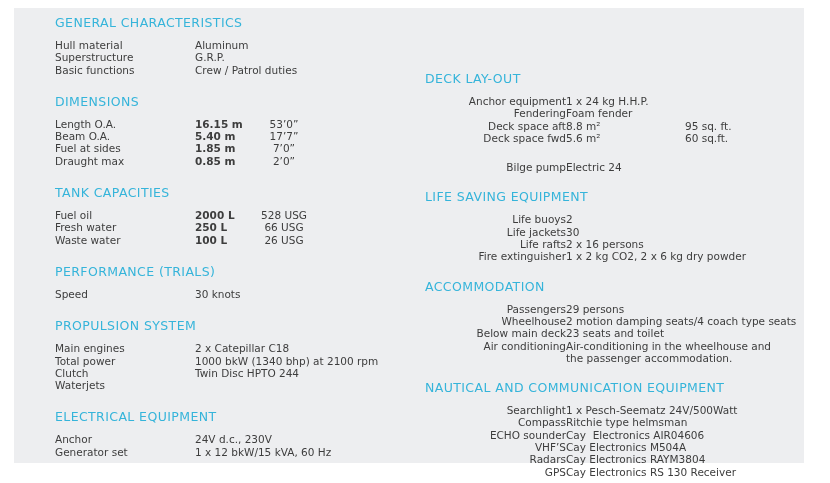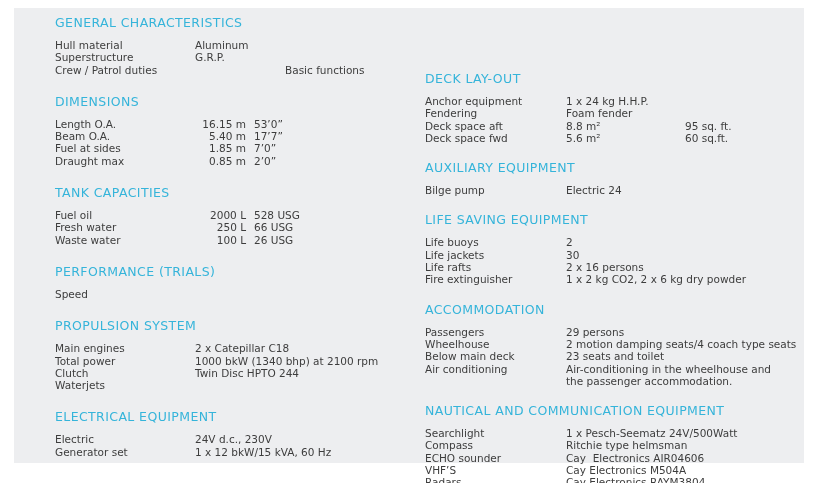--- a/index.html
+++ b/index.html
@@ -39,45 +39,45 @@
   }
   .row {
     display: flex;
     font-size: 10.5px;
     line-height: 12.3px;
     color: #3d3d3d;
   }
   .cell { white-space: pre-wrap; }
   .label { flex: none; }
   .col0 .label { width: 140px; }
-  .col1 .label { width: 141px; }
+  .col1 .label { width: 141px; text-align: right; }
   .v1 { flex: 1; min-width: 0; }
-  .col0 .row.has2 .v1 { flex: none; width: 51px; text-align: right; }
-  .col0 .row.has2 .v2 { flex: none; width: 76px; text-align: left; margin-left: 8px; }
+  .col0 .row.has2 .v1 { flex: none; width: 51px; text-align: left; font-weight: bold; }
+  .col0 .row.has2 .v2 { flex: none; width: 76px; text-align: center; }
   .col1 .row.has2 .v1 { flex: none; width: 119px; text-align: left; }
   .col1 .row.has2 .v2 { flex: 1; text-align: left; }
 </style>
 </head>
 <body>
 
 <div class="spec-panel">
   <div class="col col0">
       <div class="sec">
         <h2 class="sec-title">GENERAL CHARACTERISTICS</h2>
         <div class="row">
           <span class="cell label">Hull material</span>
           <span class="cell v1">Aluminum</span>
         </div>
         <div class="row">
           <span class="cell label">Superstructure</span>
           <span class="cell v1">G.R.P.</span>
         </div>
         <div class="row">
+          <span class="cell label">Basic functions</span>
           <span class="cell v1">Crew / Patrol duties</span>
-          <span class="cell label">Basic functions</span>
         </div>
       </div>
       <div class="sec">
         <h2 class="sec-title">DIMENSIONS</h2>
         <div class="row has2">
           <span class="cell label">Length O.A.</span>
           <span class="cell v1">16.15 m</span>
           <span class="cell v2">53’0”</span>
         </div>
         <div class="row has2">
@@ -111,20 +111,21 @@
         <div class="row has2">
           <span class="cell label">Waste water</span>
           <span class="cell v1">100 L</span>
           <span class="cell v2">26 USG</span>
         </div>
       </div>
       <div class="sec">
         <h2 class="sec-title">PERFORMANCE (TRIALS)</h2>
         <div class="row">
           <span class="cell label">Speed</span>
+          <span class="cell v1">30 knots</span>
         </div>
       </div>
       <div class="sec">
         <h2 class="sec-title">PROPULSION SYSTEM</h2>
         <div class="row">
           <span class="cell label">Main engines</span>
           <span class="cell v1">2 x Catepillar C18</span>
         </div>
         <div class="row">
           <span class="cell label">Total power</span>
@@ -134,21 +135,21 @@
           <span class="cell label">Clutch</span>
           <span class="cell v1">Twin Disc HPTO 244</span>
         </div>
         <div class="row">
           <span class="cell label">Waterjets</span>
         </div>
       </div>
       <div class="sec">
         <h2 class="sec-title">ELECTRICAL EQUIPMENT</h2>
         <div class="row">
-          <span class="cell label">Electric</span>
+          <span class="cell label">Anchor</span>
           <span class="cell v1">24V d.c., 230V</span>
         </div>
         <div class="row">
           <span class="cell label">Generator set</span>
           <span class="cell v1">1 x 12 bkW/15 kVA, 60 Hz</span>
         </div>
       </div>
     </div>
   <div class="col col1">
       <div class="sec">
@@ -166,21 +167,20 @@
           <span class="cell v1">8.8 m²</span>
           <span class="cell v2">95 sq. ft.</span>
         </div>
         <div class="row has2">
           <span class="cell label">Deck space fwd</span>
           <span class="cell v1">5.6 m²</span>
           <span class="cell v2">60 sq.ft.</span>
         </div>
       </div>
       <div class="sec">
-        <h2 class="sec-title">AUXILIARY EQUIPMENT</h2>
         <div class="row">
           <span class="cell label">Bilge pump</span>
           <span class="cell v1">Electric 24</span>
         </div>
       </div>
       <div class="sec">
         <h2 class="sec-title">LIFE SAVING EQUIPMENT</h2>
         <div class="row">
           <span class="cell label">Life buoys</span>
           <span class="cell v1">2</span>

